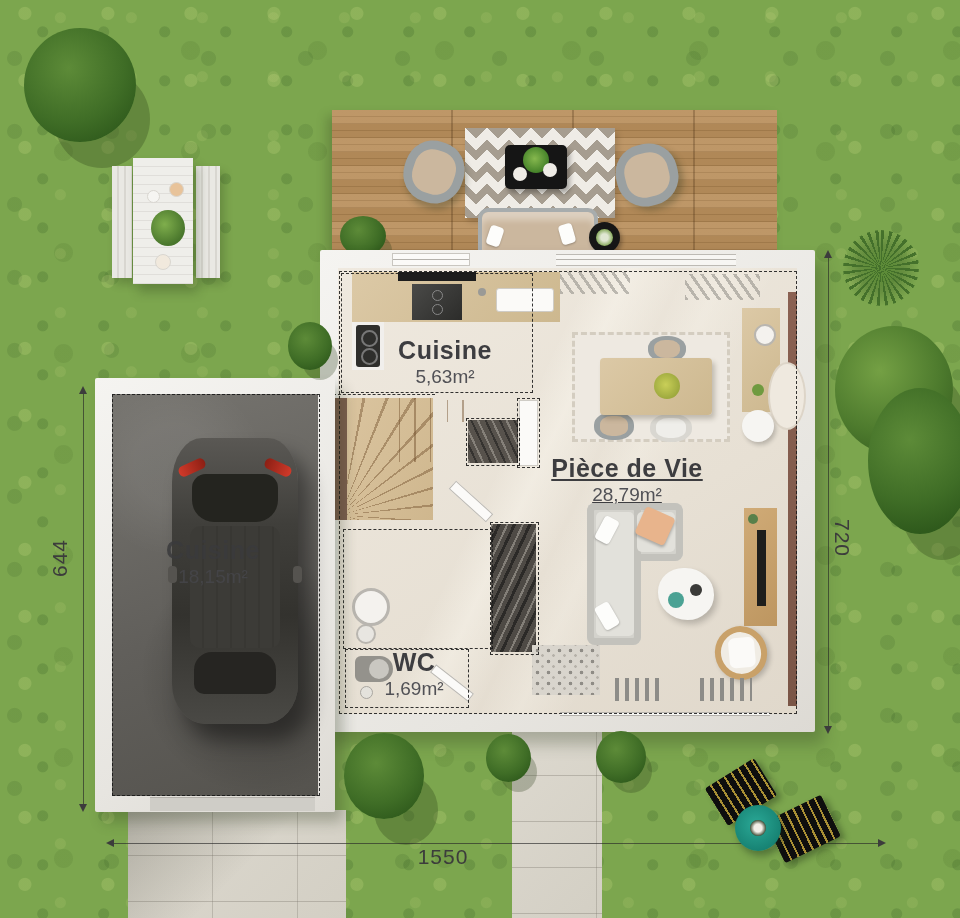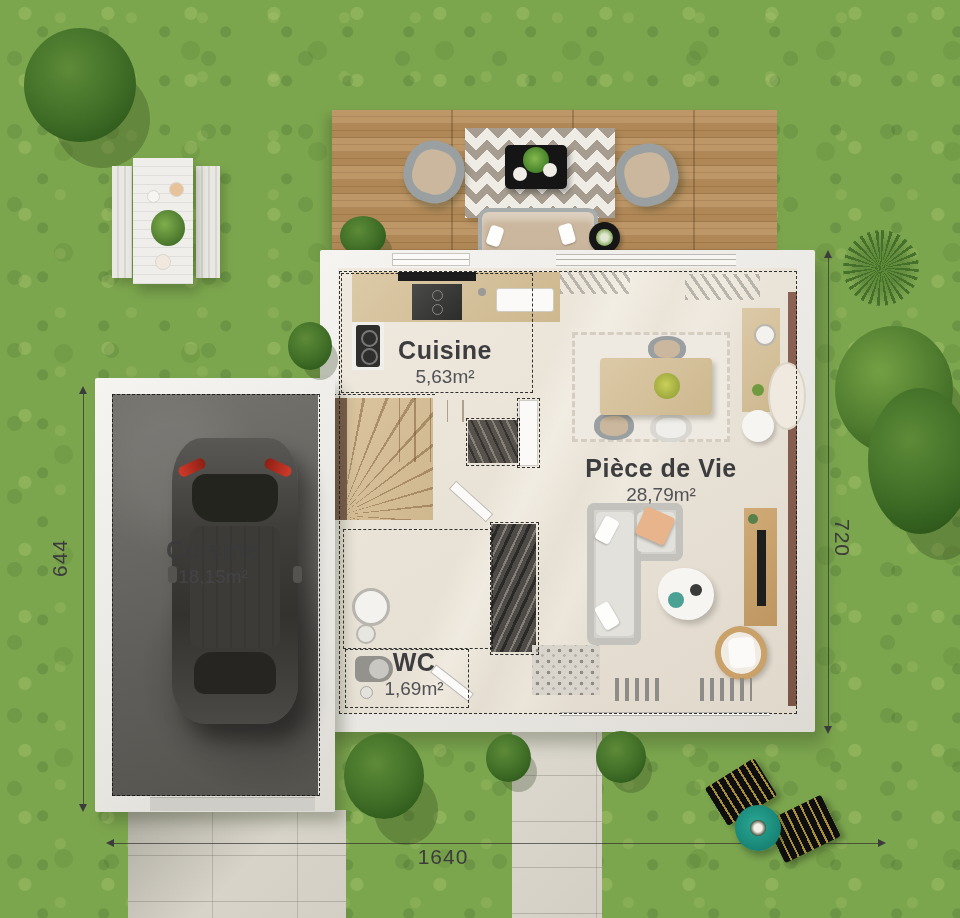--- a/index.html
+++ b/index.html
@@ -260,33 +260,33 @@
   <div class="dimtext" style="left:60px;top:558px;transform:translate(-50%,-50%) rotate(-90deg);">644</div>
 
   <div class="dimline-v" style="left:828px;top:256px;height:472px;"></div>
   <div class="arr" style="left:824px;top:250px;border-left:4.5px solid transparent;border-right:4.5px solid transparent;border-bottom:8px solid #3c3c3c;"></div>
   <div class="arr" style="left:824px;top:726px;border-left:4.5px solid transparent;border-right:4.5px solid transparent;border-top:8px solid #3c3c3c;"></div>
   <div class="dimtext" style="left:842px;top:538px;transform:translate(-50%,-50%) rotate(90deg);">720</div>
 
   <div class="dimline-h" style="left:110px;top:843px;width:772px;"></div>
   <div class="arr" style="left:106px;top:839px;border-top:4.5px solid transparent;border-bottom:4.5px solid transparent;border-right:8px solid #3c3c3c;"></div>
   <div class="arr" style="left:878px;top:839px;border-top:4.5px solid transparent;border-bottom:4.5px solid transparent;border-left:8px solid #3c3c3c;"></div>
-  <div class="dimtext" style="left:443px;top:857px;transform:translate(-50%,-50%);">1640</div>
+  <div class="dimtext" style="left:443px;top:857px;transform:translate(-50%,-50%);">1550</div>
 
   <div class="lounger" style="left:712px;top:770px;width:58px;height:44px;transform:rotate(-32deg);"></div>
   <div class="lounger" style="left:772px;top:806px;width:62px;height:46px;transform:rotate(-26deg);"></div>
   <div class="abs" style="left:735px;top:805px;width:46px;height:46px;border-radius:50%;background:radial-gradient(circle at 45% 42%,#2aa896,#157f70 78%);box-shadow:3px 5px 7px rgba(25,45,25,.4);">
     <div class="abs" style="left:15px;top:15px;width:16px;height:16px;border-radius:50%;background:radial-gradient(circle,#f2efe8 35%,#2d3a22 75%);"></div>
   </div>
 
   <div class="room-label" style="left:445px;top:336px;">
     <div class="rname">Cuisine</div>
     <div class="rarea">5,63m²</div>
   </div>
-  <div class="room-label" style="left:661px;top:454px;">
+  <div class="room-label" style="left:627px;top:454px;text-decoration:underline;">
     <div class="rname">Pièce de Vie</div>
     <div class="rarea">28,79m²</div>
   </div>
   <div class="room-label" style="left:414px;top:648px;">
     <div class="rname">WC</div>
     <div class="rarea">1,69m²</div>
   </div>
   <div class="room-label" style="left:213px;top:536px;color:#3a3a3c;opacity:.85;">
     <div class="rname">Cuisine</div>
     <div class="rarea" style="color:#46464a;">18,15m²</div>

